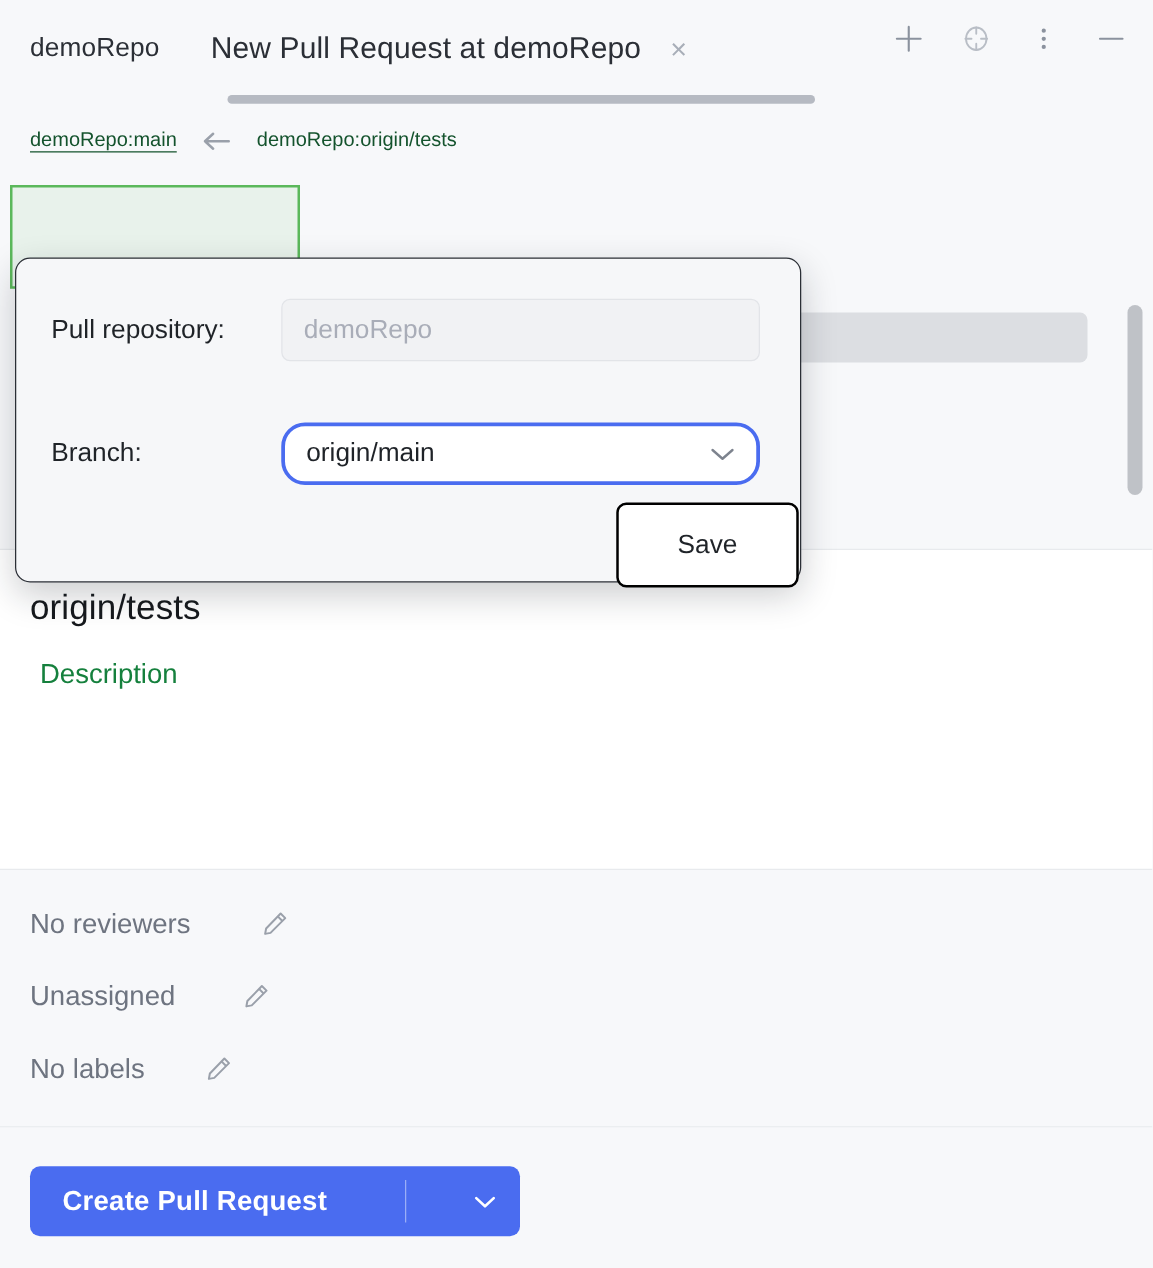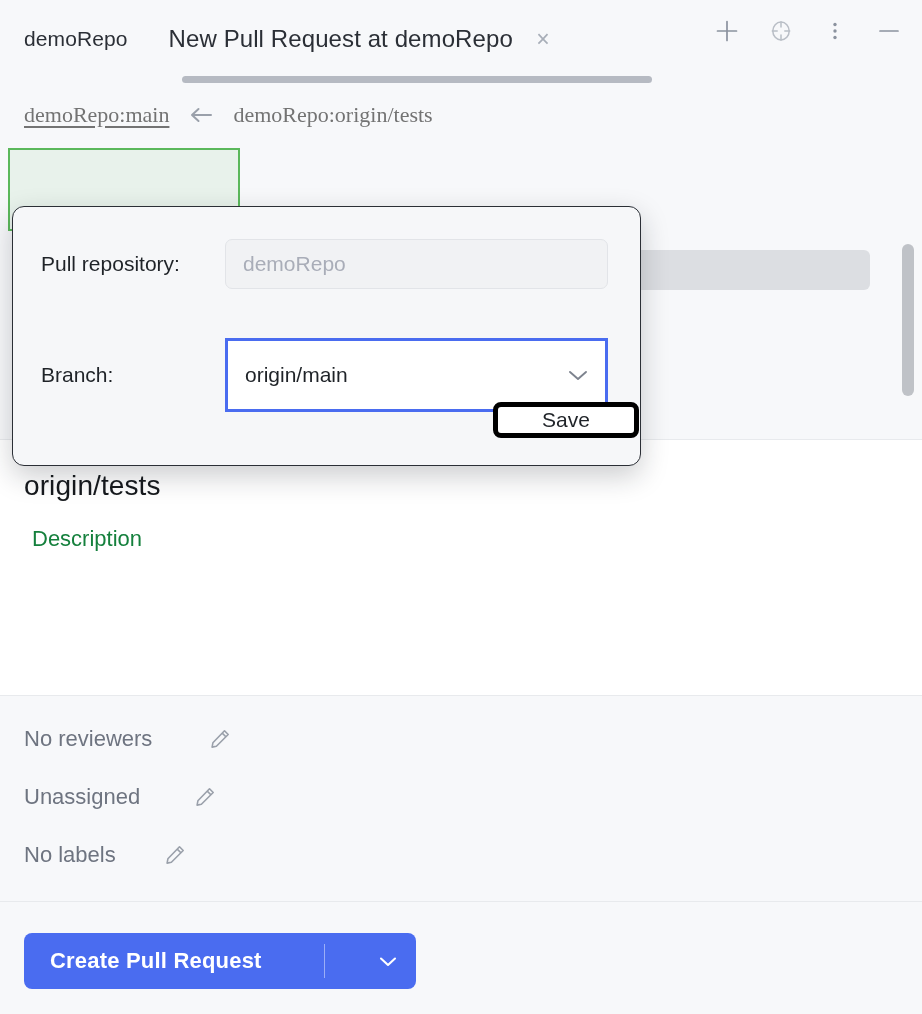--- a/index.html
+++ b/index.html
@@ -101,27 +101,26 @@
   }
   .branch-row {
     position: absolute;
     left: 0; top: 24px;
     display: flex;
     align-items: center;
     z-index: 4;
   }
   .branch-link {
     margin-left: 24px;
-    font-size: 22px;
-    color: #737373;
+    font-size: 16px;
+    color: #14532d;
     text-decoration: underline;
     text-underline-offset: 4px;
     cursor: pointer;
     white-space: nowrap;
-    font-family: Liberation Serif, serif;
   }
   .arrow-left {
     margin-left: 18px;
     color: #9aa0aa;
     font-size: 25px;
     line-height: 1;
     display: flex; align-items: center;
   }
   .branch-link.head {
     margin-left: 18px;
@@ -169,43 +168,43 @@
     background: #f1f2f4;
     border: 1px solid #e2e4e8;
     border-radius: 7px;
     display: flex;
     align-items: center;
     padding-left: 17px;
     font-size: 21px;
     color: #a9adb8;
   }
   .branch-select {
-    width: 383px; height: 74px;
+    width: 383px; height: 50px;
     background: #ffffff;
     border: 3px solid #4a6cf0;
-    border-radius: 0;
+    border-radius: 19px;
     display: flex;
     align-items: center;
     justify-content: space-between;
     padding: 0 16px 0 17px;
     font-size: 21px;
     color: #1f2328;
     cursor: pointer;
   }
   .chevron {
     color: #7d838e;
     display: flex;
     align-items: center;
   }
   .save-btn {
     position: absolute;
     left: 480px; top: 195px;
-    width: 146px; height: 36px;
+    width: 146px; height: 68px;
     background: #ffffff;
-    border: 5px solid #000000;
+    border: 2px solid #000000;
     border-radius: 8px;
     font-size: 21px;
     color: #1f2328;
     font-family: "Liberation Sans", sans-serif;
     cursor: pointer;
   }
 
   
   .desc-area {
     position: absolute;

